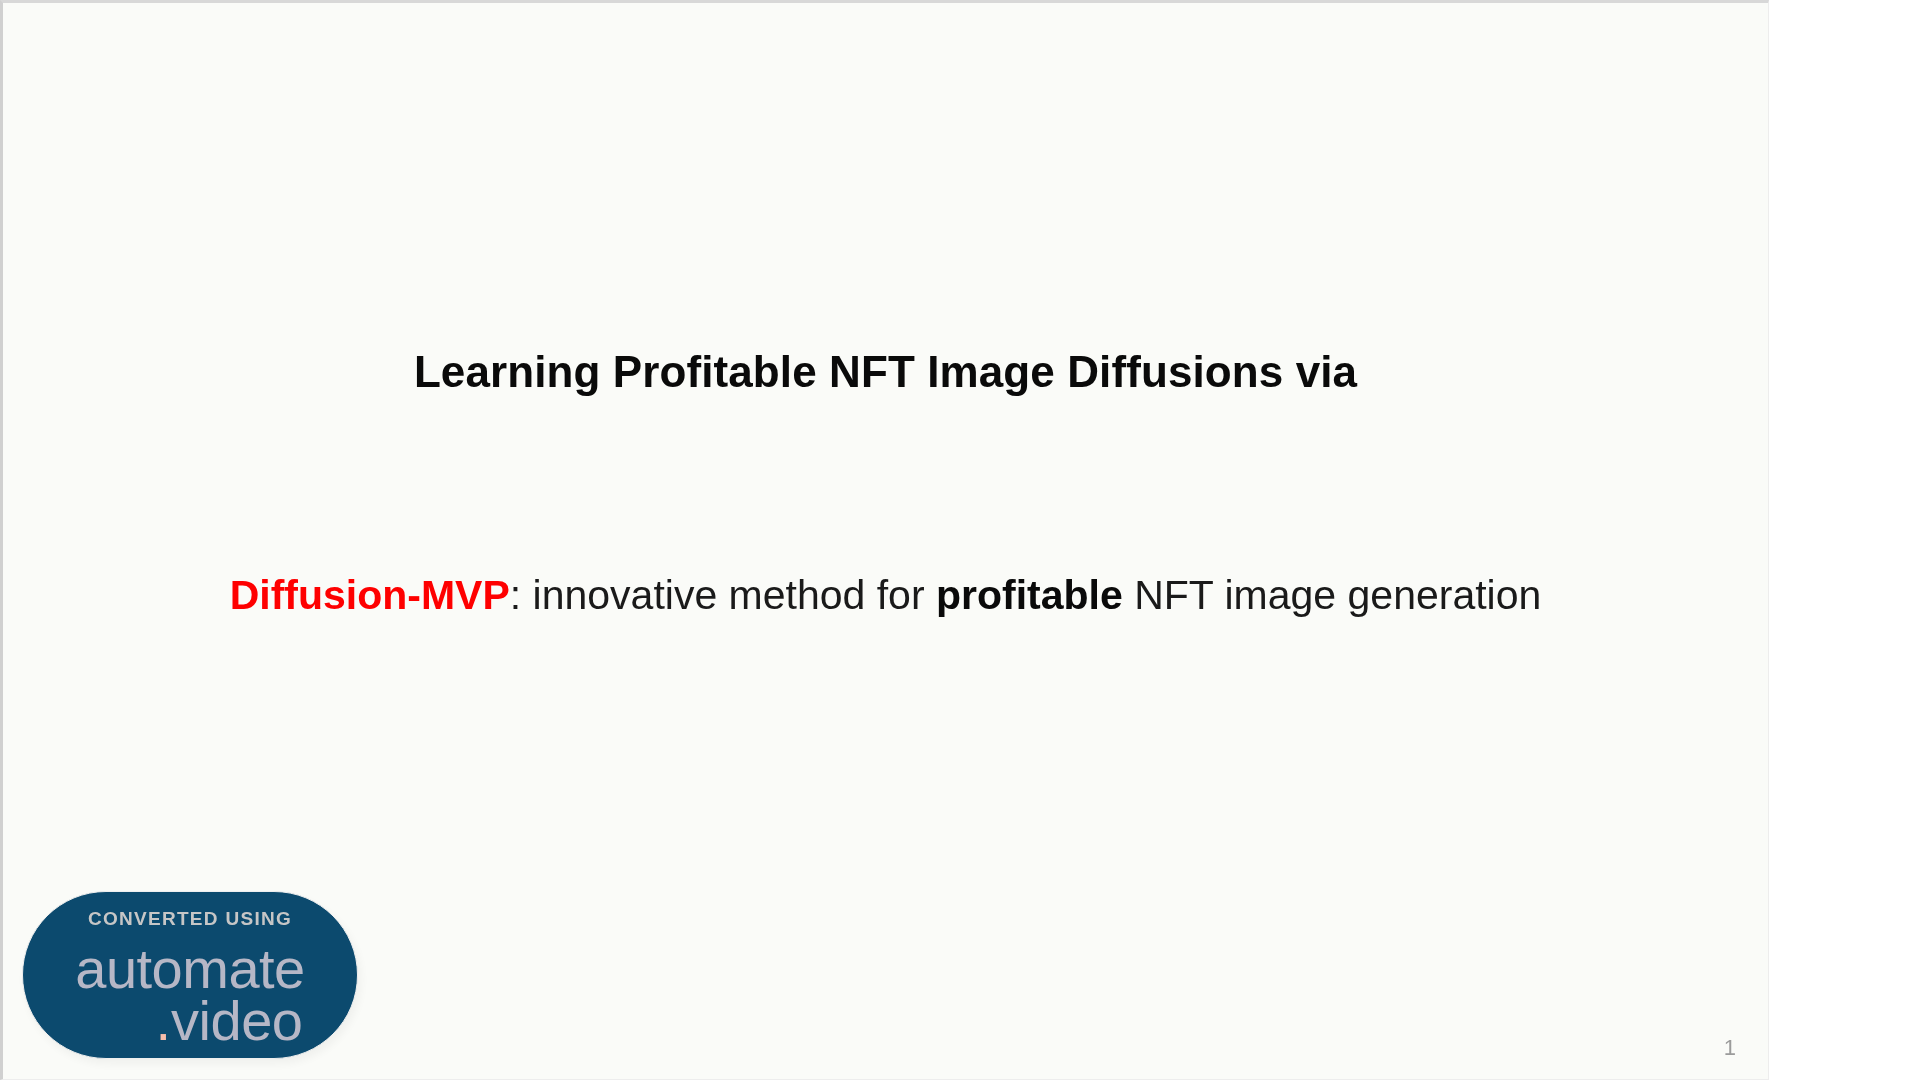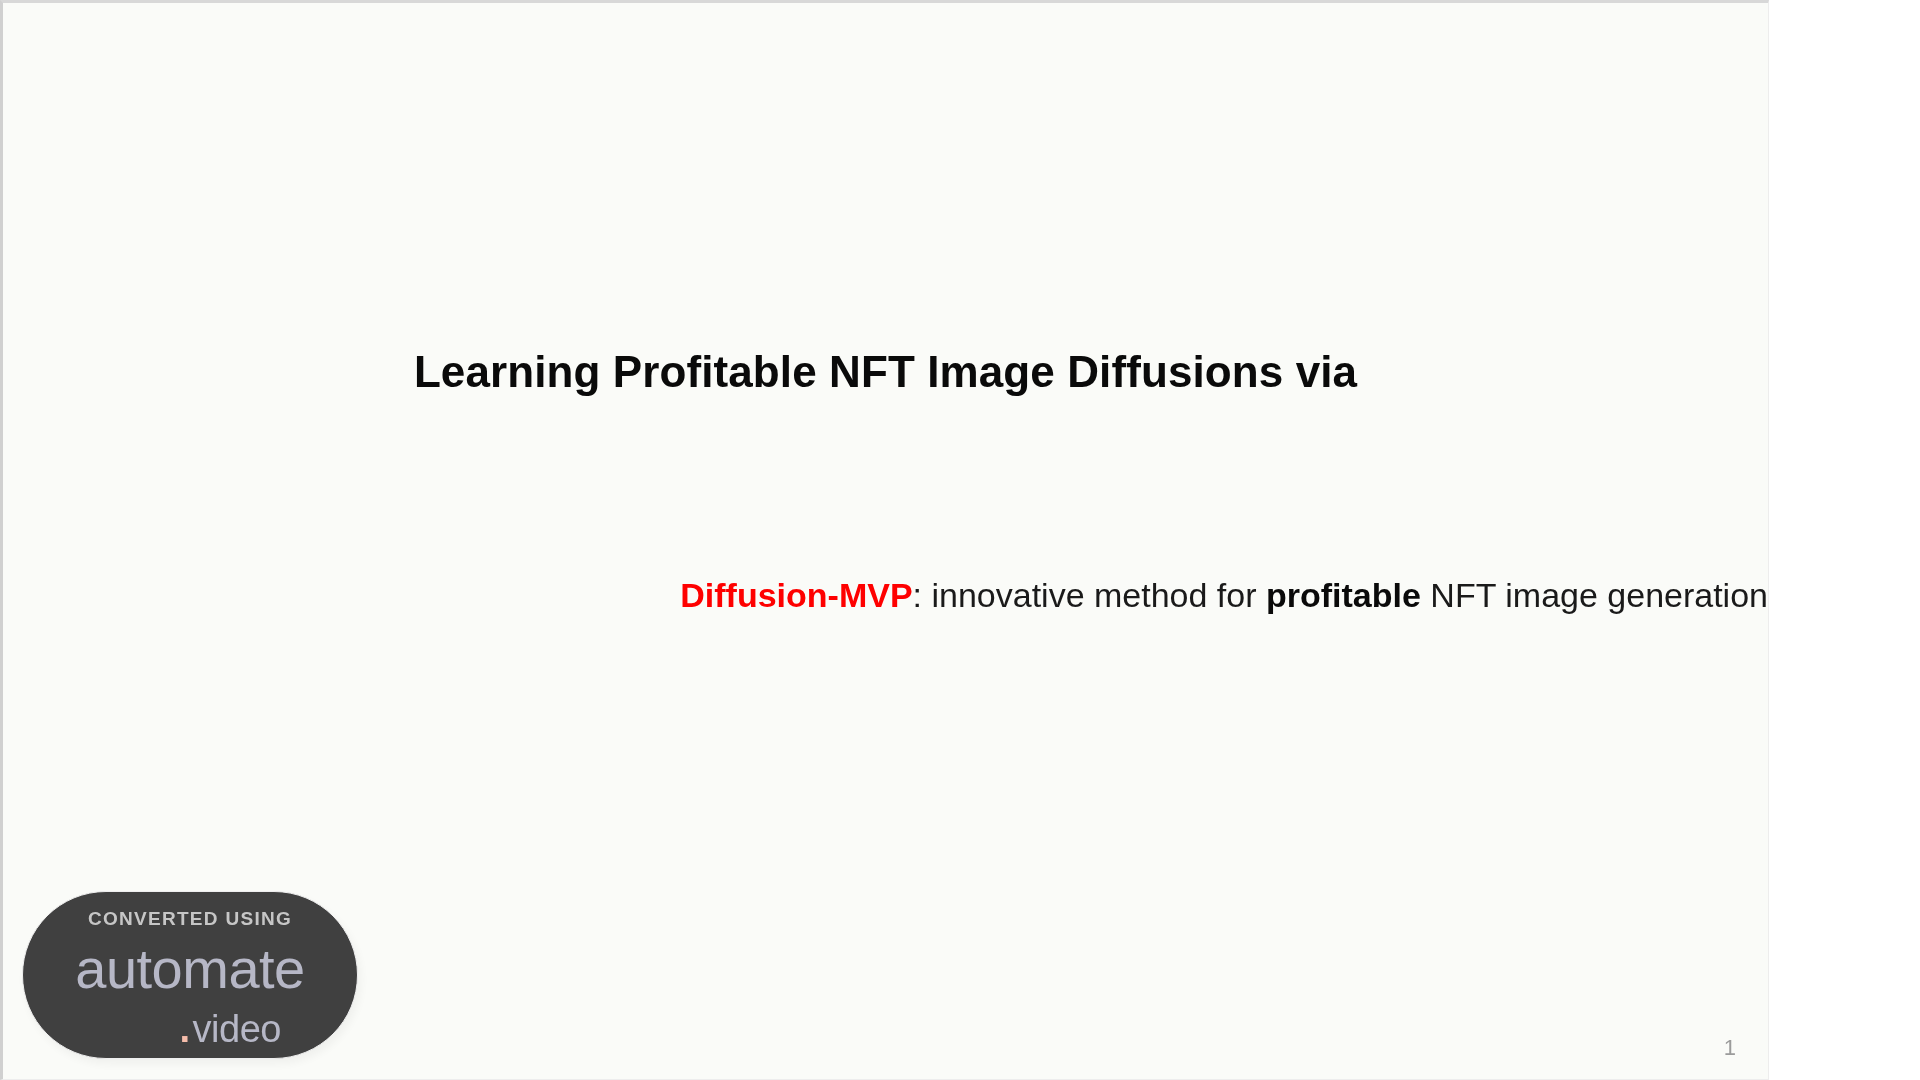--- a/index.html
+++ b/index.html
@@ -44,22 +44,22 @@
     letter-spacing: 0.1px;
     white-space: nowrap;
   }
 
   
   #subtitle-block {
     position: absolute;
     left: 0;
     right: 0;
     top: 572px;
-    text-align: right;
-    font-size: 34px;
+    text-align: center;
+    font-size: 41px;
     line-height: 40px;
     color: #1a1a1a;
     white-space: nowrap;
   }
 
   .sub-accent {
     color: #fe0000;
     font-weight: bold;
   }
 
@@ -73,21 +73,21 @@
   }
 
   
   #watermark {
     position: absolute;
     left: 19px;
     top: 888px;
     width: 336px;
     height: 168px;
     border-radius: 84px;
-    background: #404040;
+    background: #0c4a6e;
     border: 1px solid #efefef;
     box-shadow: 3px 5px 9px rgba(0, 0, 0, 0.045);
     display: flex;
     flex-direction: column;
     align-items: center;
     justify-content: flex-start;
     padding-top: 14px;
     box-sizing: border-box;
     user-select: none;
   }
@@ -121,26 +121,25 @@
   #wm-dot {
     font-family: "Liberation Sans", sans-serif;
     font-size: 56px;
     font-weight: normal;
     color: #f6bdab;
     line-height: 58px;
   }
 
   #wm-domain {
     font-family: "Liberation Sans", sans-serif;
-    font-size: 38px;
+    font-size: 56px;
     font-weight: normal;
     color: #b6b7c6;
     line-height: 58px;
     letter-spacing: -0.5px;
-    margin-top: 8px;
   }
 
   
   #page-number {
     position: absolute;
     right: 32px;
     bottom: 18px;
     font-family: "Liberation Sans", sans-serif;
     font-size: 22px;
     color: #9b9b9b;

